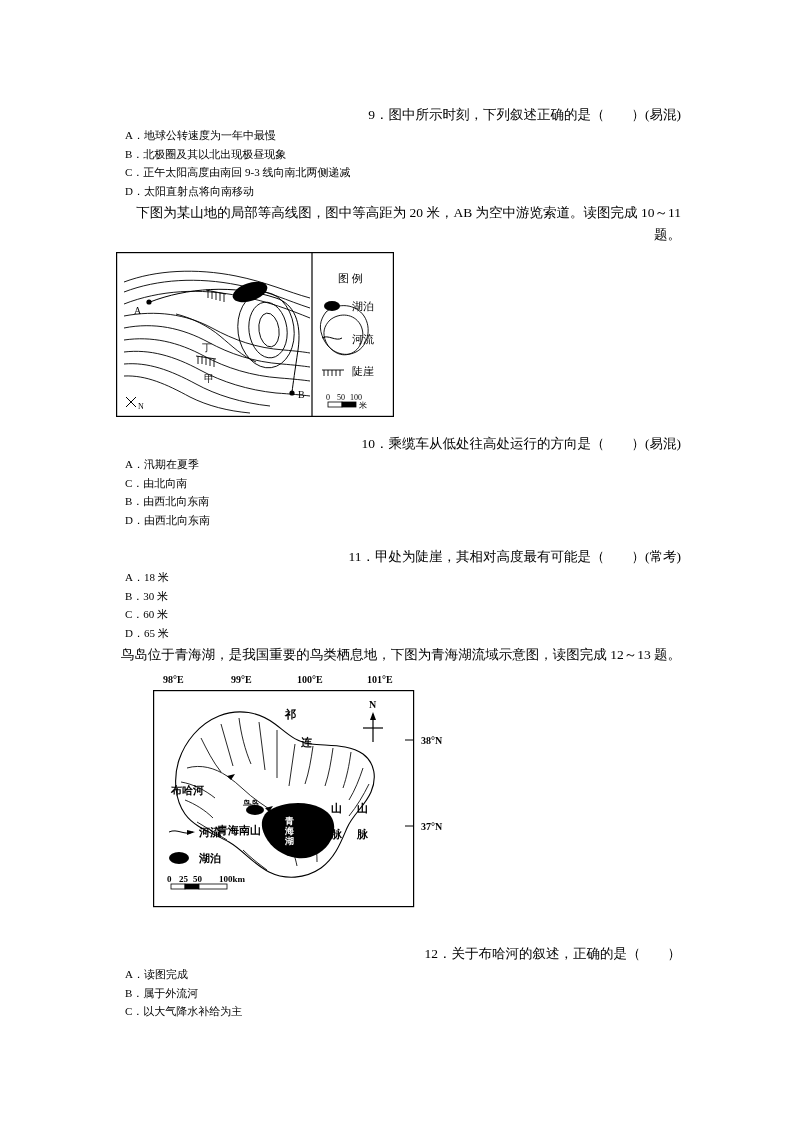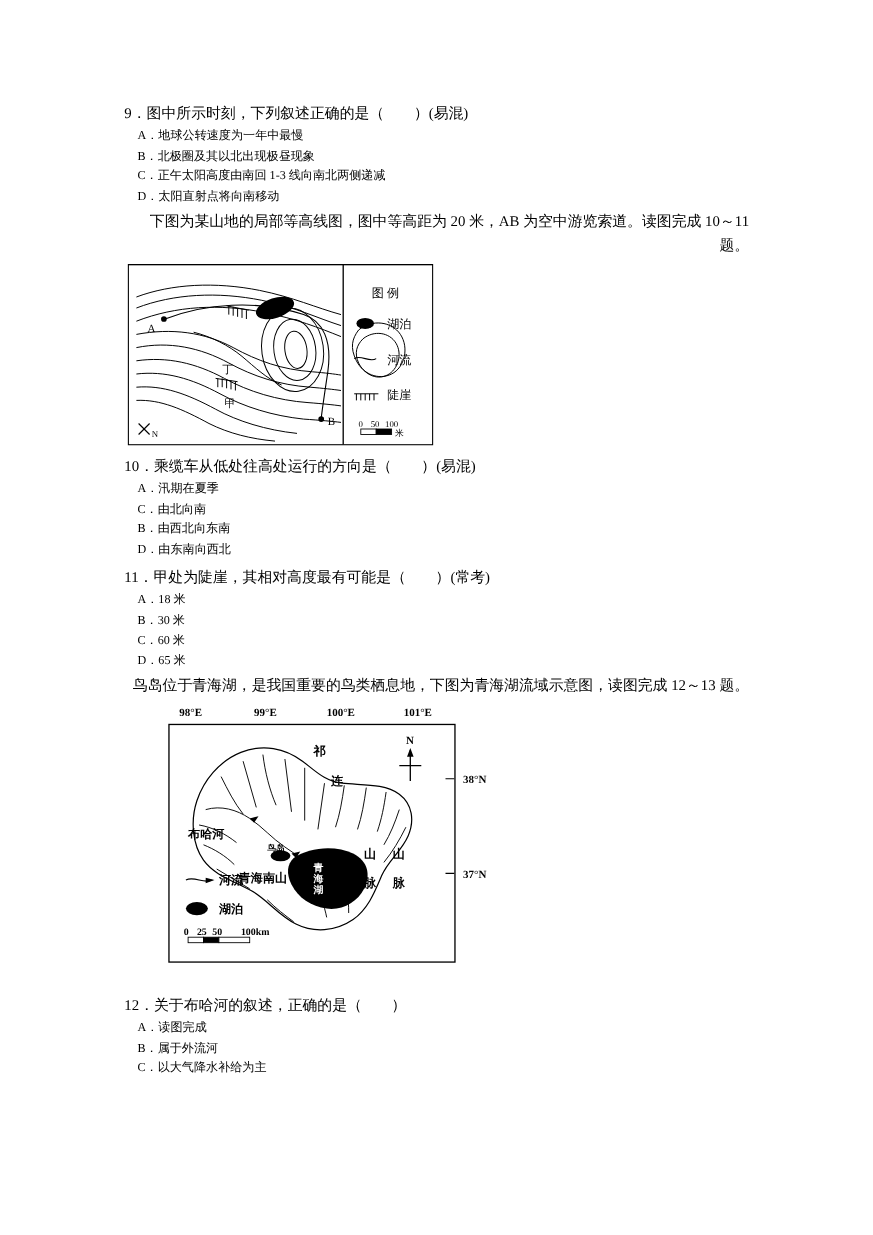--- a/index.html
+++ b/index.html
@@ -24,22 +24,23 @@
   }
   .content {
     position: absolute;
     left: 113px;
     top: 88px;
     width: 568px;
   }
   .q-stem {
     font-size: 13.5px;
     line-height: 1.62;
-    margin: 4px 0 1px 0;
+    margin: 16px 0 1px 0;
     white-space: pre-wrap;
+    text-align: right;
   }
   .q-option {
     font-size: 11px;
     line-height: 1.62;
     margin: 0 0 1px 0;
     padding-left: 12px;
   }
   .passage {
     font-size: 13.5px;
     line-height: 1.62;
@@ -77,21 +78,21 @@
 </head>
 <body>
 
 <div class="page">
   <div class="content">
 
     <div>
       <p class="q-stem">9．图中所示时刻，下列叙述正确的是（　　）(易混)</p>
       <p class="q-option">A．地球公转速度为一年中最慢</p>
       <p class="q-option">B．北极圈及其以北出现极昼现象</p>
-      <p class="q-option">C．正午太阳高度由南回 1-3 线向南北两侧递减</p>
+      <p class="q-option">C．正午太阳高度由南回 9-3 线向南北两侧递减</p>
       <p class="q-option">D．太阳直射点将向南移动</p>
     </div>
 
     <p class="passage">下图为某山地的局部等高线图，图中等高距为 20 米，AB 为空中游览索道。读图完成
 10～11 题。</p>
 
     <div class="fig1-wrap">
       <div class="fig1">
         <svg width="278" height="165" viewBox="0 0 278 165" xmlns="http://www.w3.org/2000/svg">
 
@@ -189,21 +190,21 @@
           </g>
         </svg>
       </div>
     </div>
 
     <div>
       <p class="q-stem">10．乘缆车从低处往高处运行的方向是（　　）(易混)</p>
       <p class="q-option">A．汛期在夏季</p>
       <p class="q-option">C．由北向南</p>
       <p class="q-option">B．由西北向东南</p>
-      <p class="q-option">D．由东南向西北</p>
+      <p class="q-option">D．由西北向东南</p>
     </div>
 
     <div>
       <p class="q-stem">11．甲处为陡崖，其相对高度最有可能是（　　）(常考)</p>
       <p class="q-option">A．18 米</p>
       <p class="q-option">B．30 米</p>
       <p class="q-option">C．60 米</p>
       <p class="q-option">D．65 米</p>
     </div>
 

